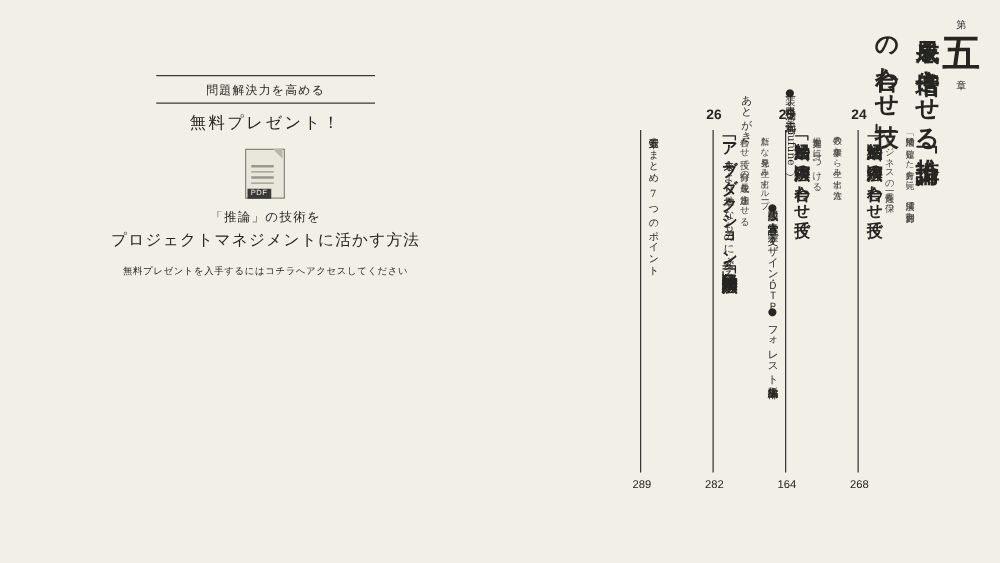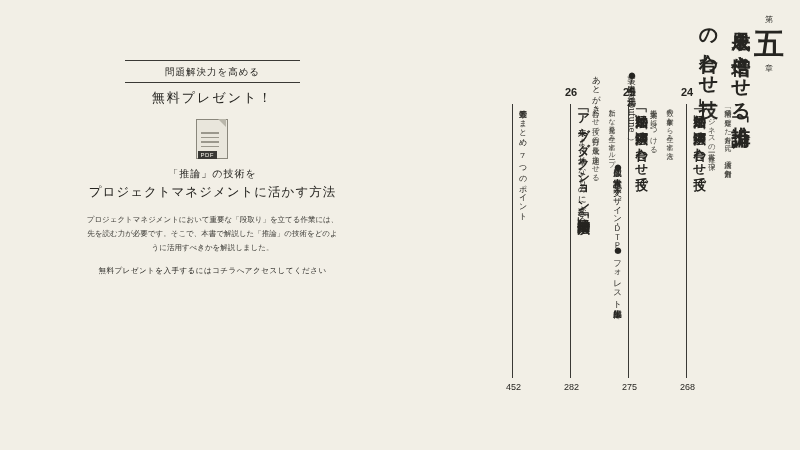--- a/index.html
+++ b/index.html
@@ -299,21 +299,20 @@
             <i></i>
             <i></i>
             <i></i>
           </div>
         <div class="pdf-badge">PDF</div>
       </div>
 
       <div class="ad-sub1">「推論」の技術を</div>
       <div class="ad-sub2">プロジェクトマネジメントに活かす方法</div>
 
-      <div class="ad-body">プロジェクトマネジメントにおいて重要な「段取り」を立てる作業には、先を読む力が必要です。そこで、本書で解説した「推論」の技術をどのように活用すべきかを解説しました。</div>
 
       <div class="ad-cta">無料プレゼントを入手するにはコチラへアクセスしてください</div>
 
     </div>
   </div>
 
   <div class="right-page">
 
     <div class="chapter-marker">
       <div class="ch-small">第</div>
@@ -336,36 +335,36 @@
         <div class="vtext subtitle" style="left: 40px; font-size:7px;">「帰納法」で確定した方針を元に、演繹法で個別方針へ</div>
         <div class="pagenum">268</div>
       </div>
 
       <div class="toc-entry" style="right: 66px;">
         <div class="num">25</div>
         <div class="rule"></div>
         <div class="vtext maintitle">「帰納法」と「演繹法」の合わせ技で</div>
         <div class="vtext subtitle" style="left: 24px;">提案力を身につける</div>
         <div class="vtext subtitle" style="left: 40px; font-size:7px;">数々の事象から生み出す方法</div>
-        <div class="pagenum">275</div>
+        <div class="pagenum">164</div>
       </div>
 
       <div class="toc-entry" style="right: 124px;">
         <div class="num">26</div>
         <div class="rule"></div>
         <div class="vtext maintitle">「アブダクション」「帰納法」「演繹法」の</div>
         <div class="vtext subtitle" style="left: 24px;">合わせ技で自分の成長を加速させる</div>
         <div class="vtext subtitle" style="left: 40px; font-size:7px;">新たな発見を生み出すループ</div>
         <div class="pagenum">282</div>
       </div>
 
       <div class="toc-entry" style="right: 182px;">
         <div class="rule"></div>
         <div class="vtext subtitle" style="left: 8px; font-size:8px; color:#262521;">第五章のまとめ　7つのポイント</div>
-        <div class="pagenum">452</div>
+        <div class="pagenum">289</div>
       </div>
 
     </div>
 
     <div class="toc-tail" style="left: 14px;">
       <div class="tail-item" style="right: 0;">
         <div class="vtext t-label" style="left: 56px;">あとがき</div>
         <div class="vtext t-body" style="left: 42px; top: 52px;">未来をより幸せなものに変える力</div>
       </div>
       <div class="tail-item" style="right: 0;">

